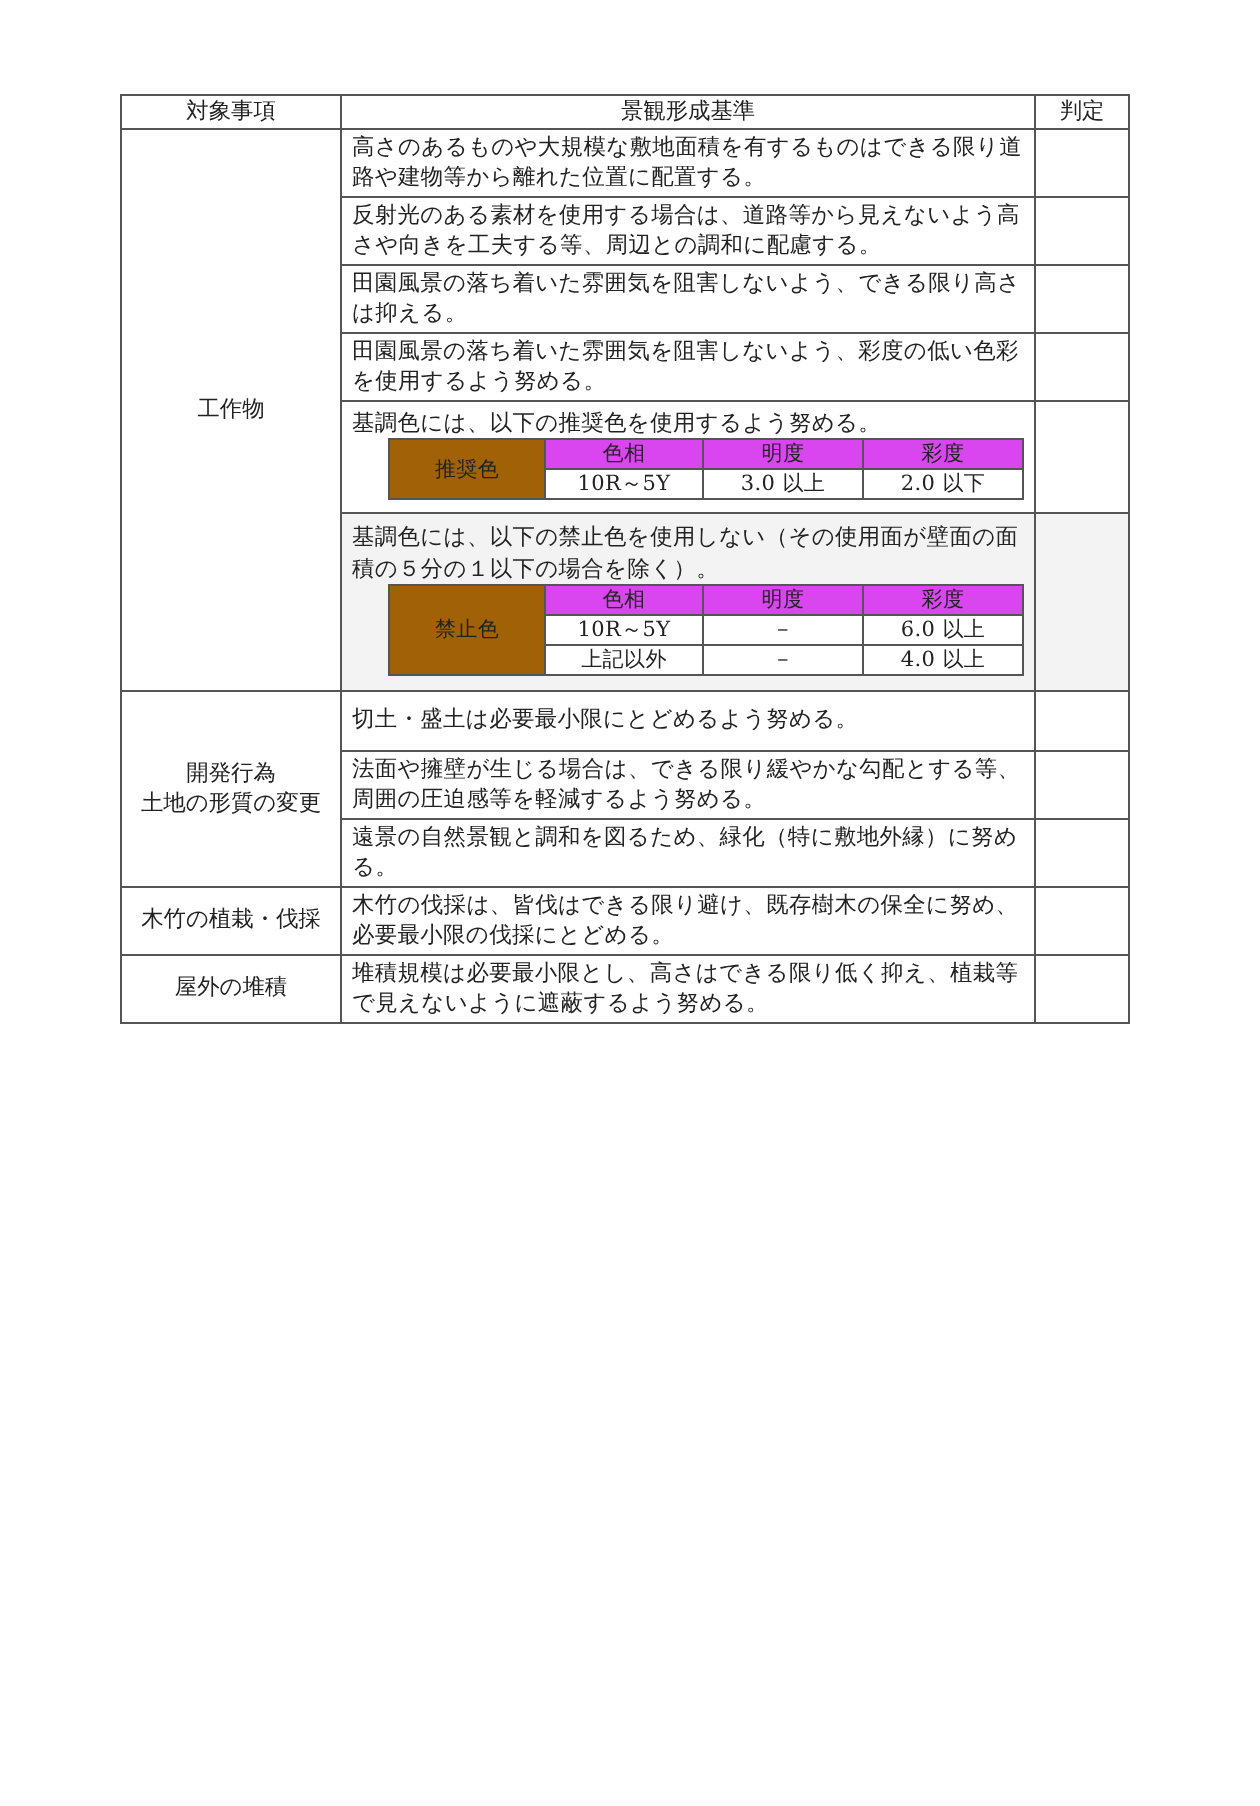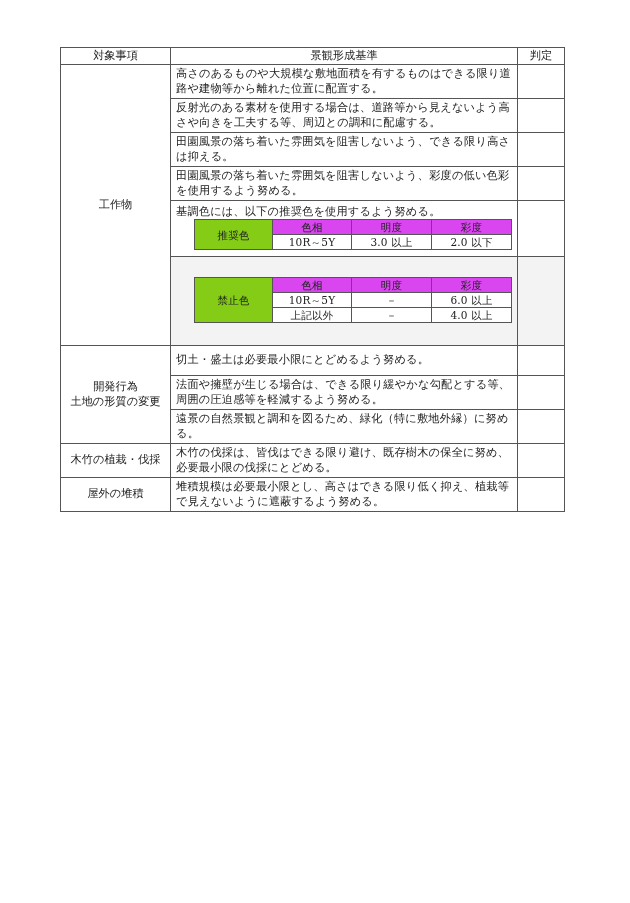--- a/index.html
+++ b/index.html
@@ -14,21 +14,21 @@
   .col3 { width: 47px; }
   .subject { text-align: center; }
   .crit { padding: 1px 5px 1px 5px !important; text-align: left; letter-spacing: 0.2px; }
   .judge { }
   tr.dot > td.crit, tr.dot > td.judge { border-bottom: 1px dotted #aaa; }
   .shade { background: #f3f3f3; }
   .inner { border-collapse: collapse; table-layout: fixed; margin: 0 0 2px 18px; width: 318px;
            font-size: 10.5px; line-height: 14px; }
   .inner td { border: 1px solid #555; text-align: center; height: 14px; padding: 0; }
   .inner .hd { background: #d946ef; }
-  .inner .lbl { background: #84cc16; width: 78px; }
+  .inner .lbl { background: #a16207; width: 78px; }
   .inner .val { background: #ffffff; margin-left: 46px; }
   .r1 { height: 32px; } .r2 { height: 30px; } .r3 { height: 31px; } .r4 { height: 32px; padding-left: 12px; }
   .r5 { height: 56px; } .r6 { height: 89px; }
   .g2a { height: 30px; } .g2b { height: 30px; } .g2c { height: 31px; }
   .g3 { height: 31px; padding-left: 48px; } .g4 { height: 32px; }
   .crit-intro { padding-top: 3px; }
 </style>
 </head>
 <body>
 
@@ -86,20 +86,21 @@
             <td class="val">3.0 以上</td>
             <td class="val">2.0 以下</td>
           </tr>
         </tbody>
           </table>
       </td>
       <td class="judge"></td>
     </tr>
     <tr class="r6 shade">
       <td class="crit crit-intro shade">
+        <div>基調色には、以下の禁止色を使用しない（その使用面が壁面の面積の５分の１以下の場合を除く）。</div>
         <table class="inner">
           <colgroup>
               <col style="width:78px">
               <col style="width:79px">
               <col style="width:80px">
               <col style="width:80px">
             </colgroup>
           <tbody>
               <tr>
             <td class="lbl" rowspan="3">禁止色</td>

